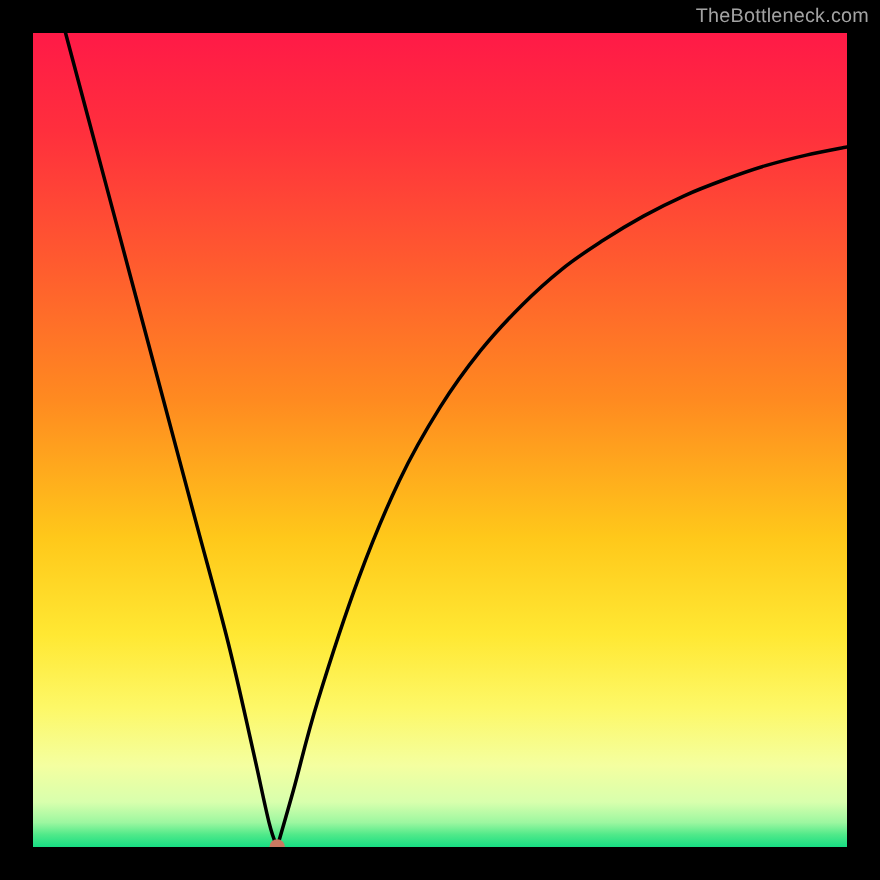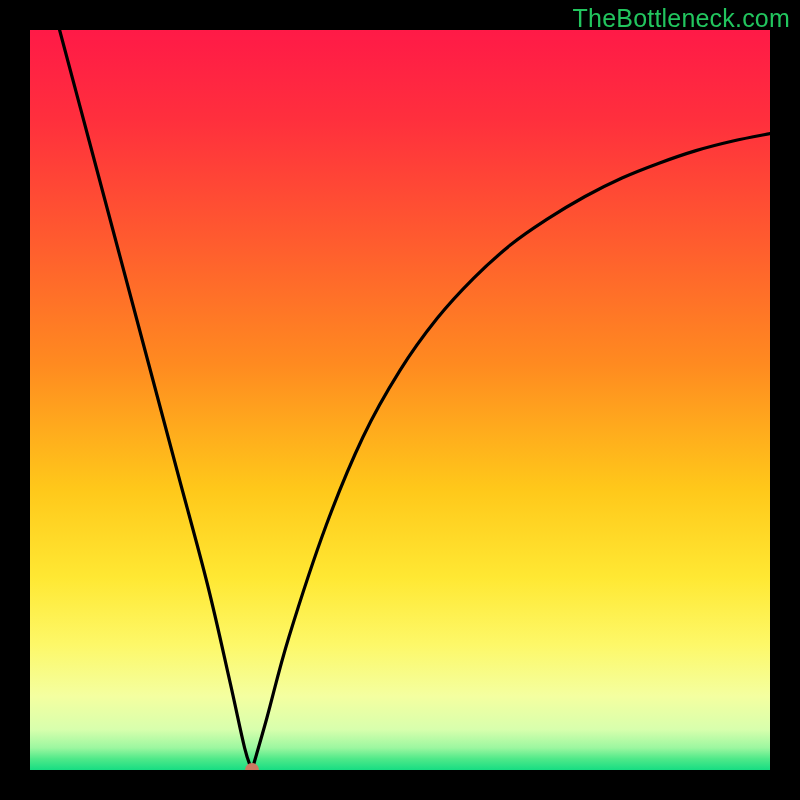--- a/index.html
+++ b/index.html
@@ -14,22 +14,22 @@
   .frame {
     position: relative;
     width: 800px;
     height: 800px;
     background: #000;
   }
   .watermark {
     position: absolute;
     top: 4px;
     right: 10px;
-    color: #22c55e;
-    font-size: 25px;
+    color: #a3a3a3;
+    font-size: 18px;
     letter-spacing: 0.2px;
     font-weight: 500;
     user-select: none;
   }
   .plot-area {
     position: absolute;
     left: 30px;
     top: 30px;
     width: 740px;
     height: 740px;

